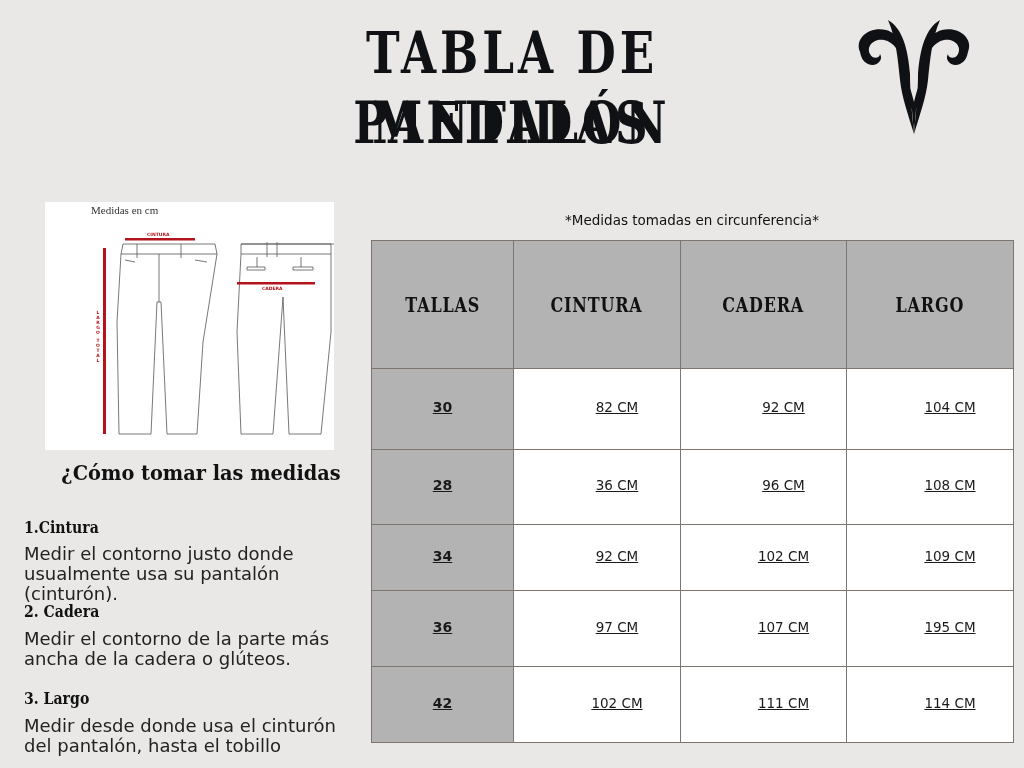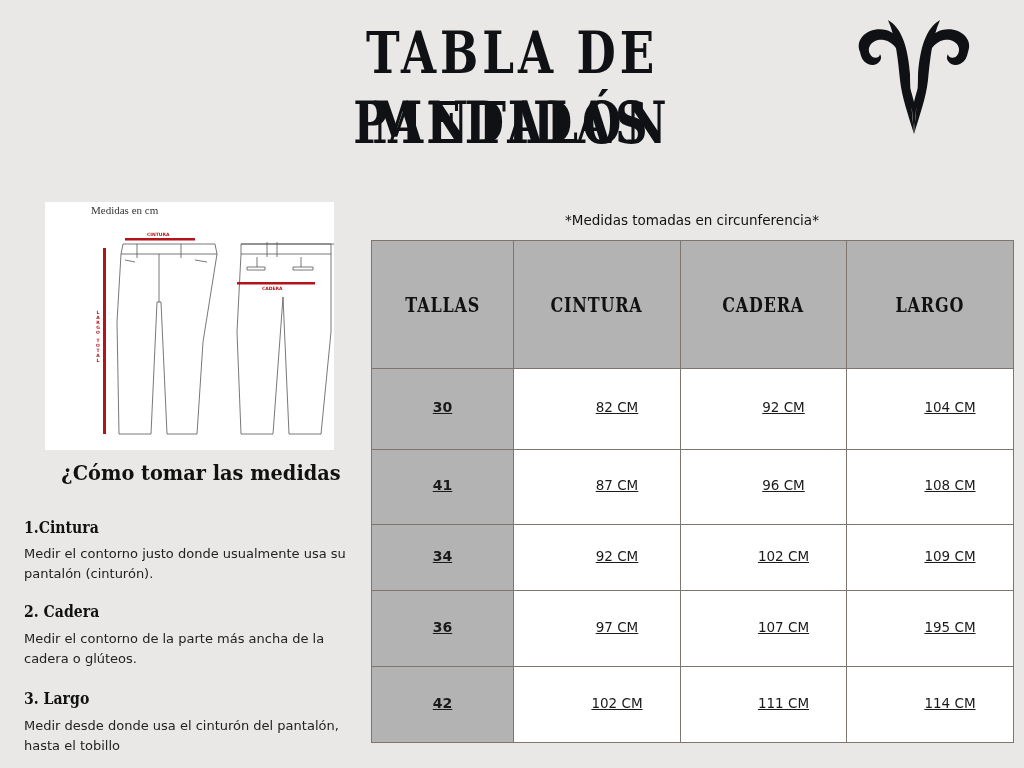--- a/index.html
+++ b/index.html
@@ -43,21 +43,21 @@
     transform: scaleX(0.92);
   }
   .step-title {
     position: absolute; left: 24px;
     font-family: "DejaVu Serif", serif; font-weight: bold; font-size: 16px;
     color: #111;
     transform: scaleX(0.88); transform-origin: left;
   }
   .step-text {
     position: absolute; left: 24px; width: 345px;
-    font-size: 13px; line-height: 20px; color: #222;
+    font-size: 18px; line-height: 20px; color: #222;
   }
 
   .note {
     position: absolute; left: 371px; top: 212px; width: 642px; text-align: center;
     font-size: 13.5px; font-weight: normal; color: #111;
   }
 
   .size-table {
     position: absolute; left: 371px; top: 240px;
     border-collapse: collapse;
@@ -183,22 +183,22 @@
     </tr>
   </thead>
   <tbody>
     <tr style="height:81px">
       <td class="size"><span>30</span></td>
       <td class="val"><span>82 CM</span></td>
       <td class="val"><span>92 CM</span></td>
       <td class="val"><span>104 CM</span></td>
     </tr>
     <tr style="height:75px">
-      <td class="size"><span>41</span></td>
-      <td class="val"><span>87 CM</span></td>
+      <td class="size"><span>28</span></td>
+      <td class="val"><span>36 CM</span></td>
       <td class="val"><span>96 CM</span></td>
       <td class="val"><span>108 CM</span></td>
     </tr>
     <tr style="height:66px">
       <td class="size"><span>34</span></td>
       <td class="val"><span>92 CM</span></td>
       <td class="val"><span>102 CM</span></td>
       <td class="val"><span>109 CM</span></td>
     </tr>
     <tr style="height:76px">

